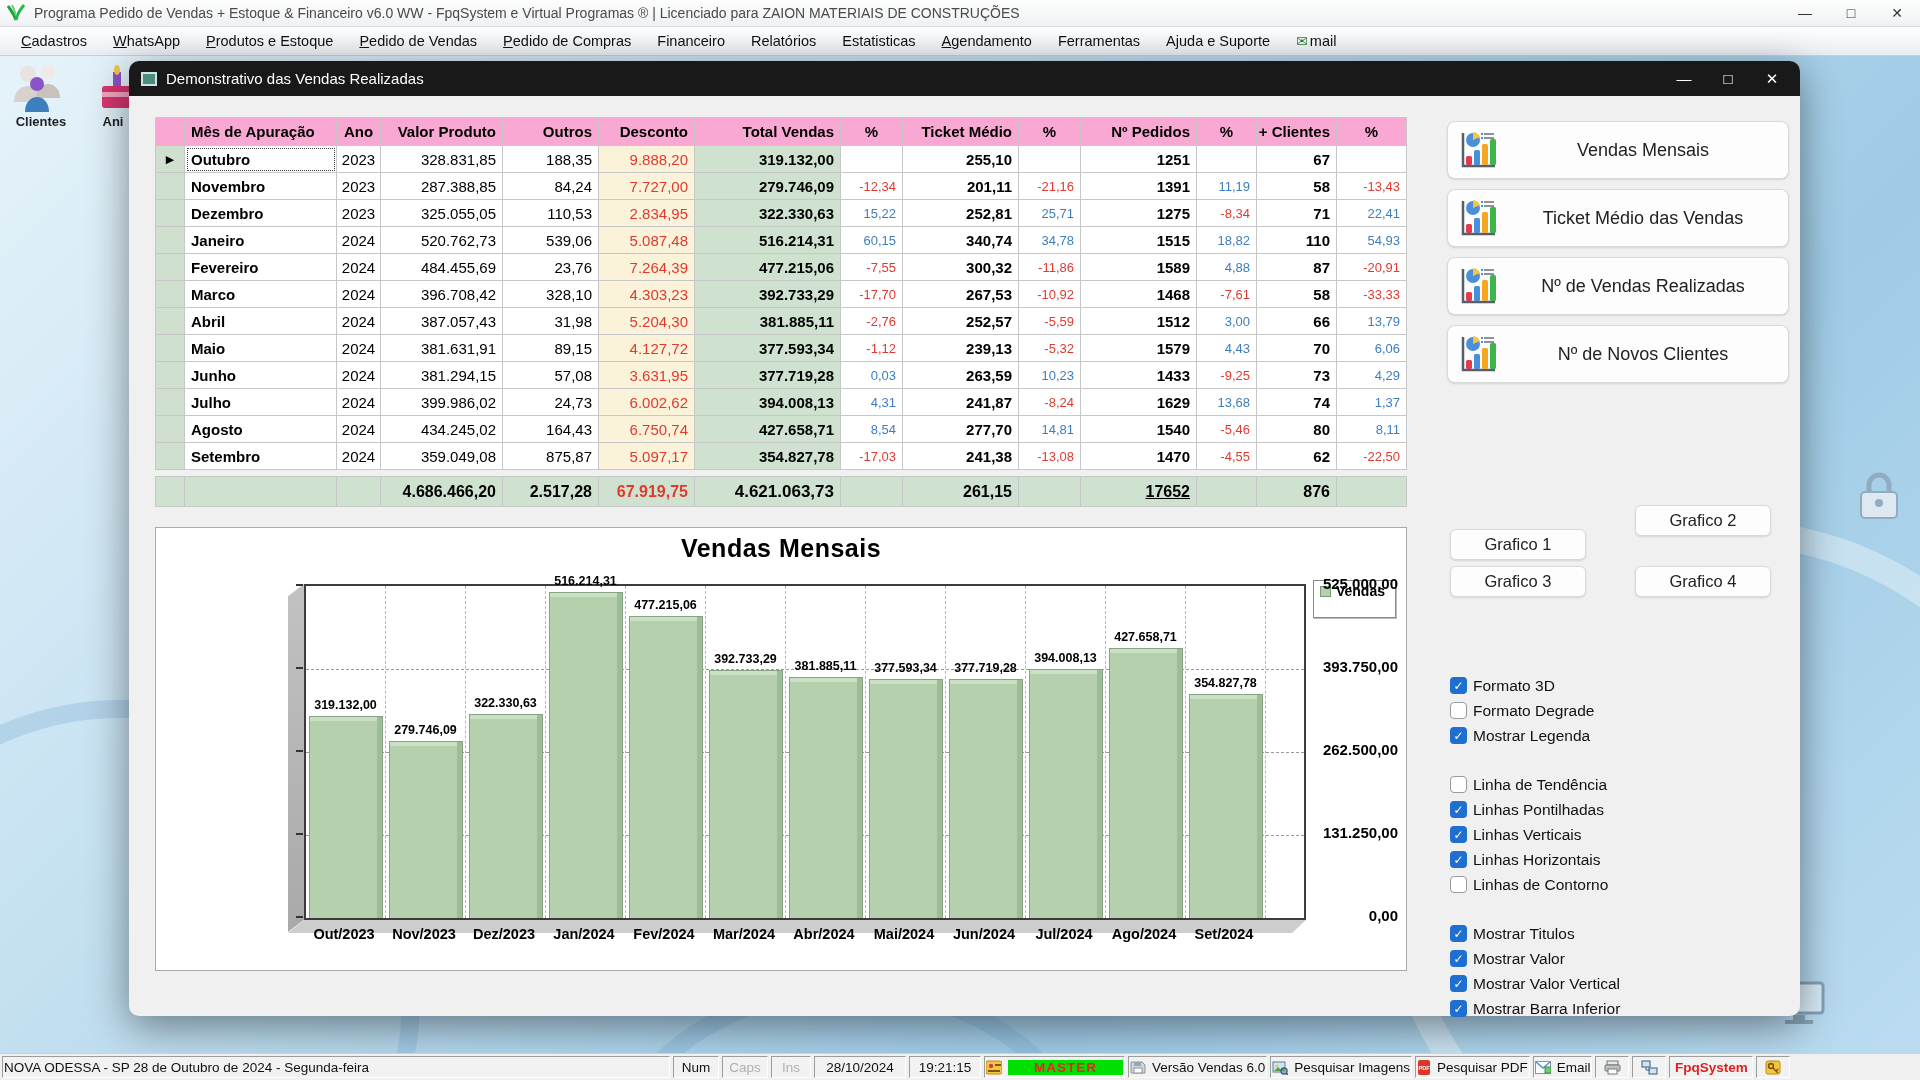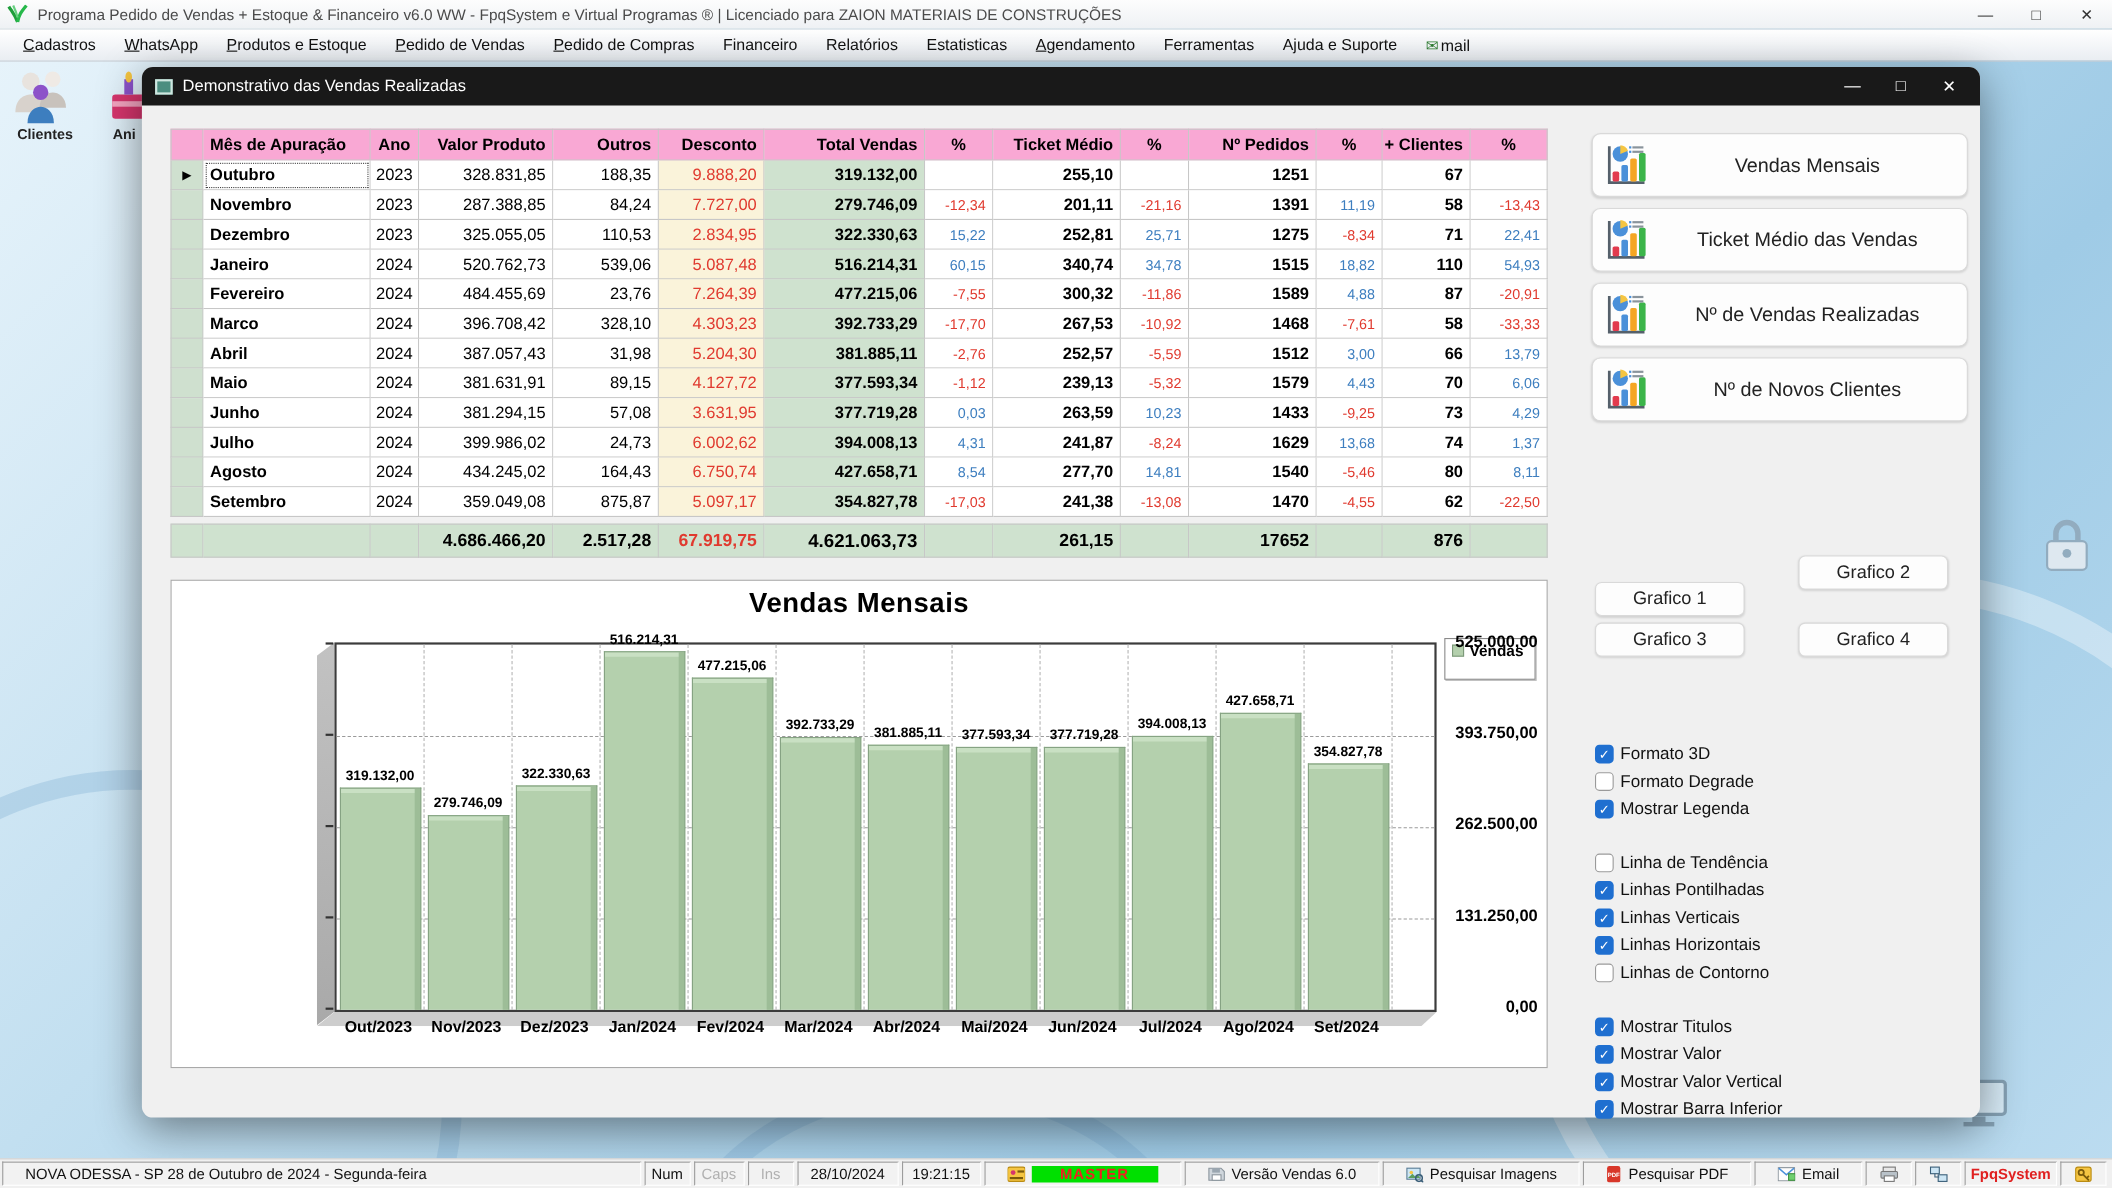--- a/index.html
+++ b/index.html
@@ -128,21 +128,21 @@
   .cb.on { background:#1f6fd0; color:#fff; font-size:12px; font-weight:bold; }
   .cb.off { background:#fff; border:1.5px solid #9a9a9a; }
 
   
   .statusbar {
     position:absolute; left:0; bottom:0; width:1920px; height:27px; background:#f0f0f0;
     border-top:1px solid #d0d0d0; display:flex; align-items:stretch; font-size:13.5px; color:#111;
     padding:2px 2px;
   }
   .seg { border:1px solid; border-color:#9c9c9c #ffffff #ffffff #9c9c9c; background:#f2f2f2;
-    display:flex; align-items:center; padding:0 20px; margin-right:3px; white-space:nowrap; }
+    display:flex; align-items:center; padding:0 1px; margin-right:3px; white-space:nowrap; }
   .seg.gray { color:#b0b0b0; }
   .seg .ico { margin-right:6px; display:flex; }
   .master-box { background:#00e000; color:#ef2020; font-weight:bold; padding:0 26px; letter-spacing:1px; }
   .red-text { color:#e02020; }
   svg { display:block; }
 </style>
 </head>
 <body>
 
 <div id="root">
@@ -447,21 +447,21 @@
           <div class="g-cell" style="width: 30px;"></div>
           <div class="g-cell al-r" style="width: 152px;"></div>
           <div class="g-cell al-r" style="width: 44px;"></div>
           <div class="g-cell al-r" style="width: 122px;">4.686.466,20</div>
           <div class="g-cell al-r" style="width: 96px;">2.517,28</div>
           <div class="g-cell al-r t-red" style="width: 96px;">67.919,75</div>
           <div class="g-cell al-r t-big" style="width: 146px;">4.621.063,73</div>
           <div class="g-cell al-r" style="width: 62px;"></div>
           <div class="g-cell al-r" style="width: 116px;">261,15</div>
           <div class="g-cell al-r" style="width: 62px;"></div>
-          <div class="g-cell al-r" style="width: 116px;">17652</div>
+          <div class="g-cell al-r" style="width: 116px; text-decoration: underline;">17652</div>
           <div class="g-cell al-r" style="width: 60px;"></div>
           <div class="g-cell al-r" style="width: 80px;">876</div>
           <div class="g-cell al-r" style="width: 70px;"></div>
         </div>
       </div>
 
     <div class="chart-panel">
       <div class="chart-title">Vendas Mensais</div>
       <div class="legend">
         <span class="sw"></span>
@@ -685,21 +685,21 @@
           <div class="cb-row">
             <span class="cb on">✓</span>
             <span>Mostrar Barra Inferior</span>
           </div>
         </div>
       </div>
   </div>
 
   <div class="statusbar">
     <div class="seg" style="width:668px;">NOVA ODESSA - SP 28 de Outubro de 2024 - Segunda-feira</div>
-    <div class="seg" style="width:36px; justify-content:center;">Num</div>
+    <div class="seg" style="width:46px; justify-content:center;">Num</div>
     <div class="seg gray" style="width:46px; justify-content:center;">Caps</div>
     <div class="seg gray" style="width:40px; justify-content:center;">Ins</div>
     <div class="seg" style="width:92px; justify-content:center;">28/10/2024</div>
     <div class="seg" style="width:72px; justify-content:center;">19:21:15</div>
     <div class="seg">
       <span class="ico">
           <svg width="16" height="15" viewBox="0 0 16 15">
             <rect x="0" y="1" width="16" height="13" rx="2" fill="#f5c542" stroke="#b98b12"></rect>
             <circle cx="5" cy="6" r="2.2" fill="#d6356d"></circle>
             <rect x="9" y="4" width="6" height="2" fill="#7a5a0a"></rect>

